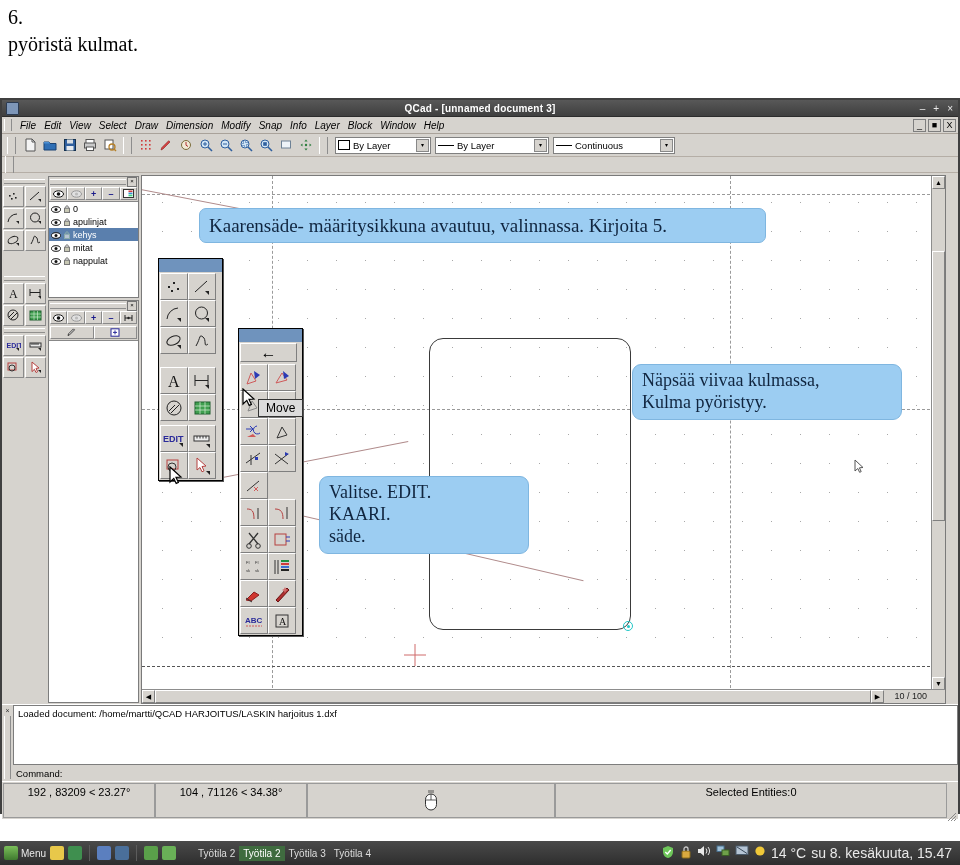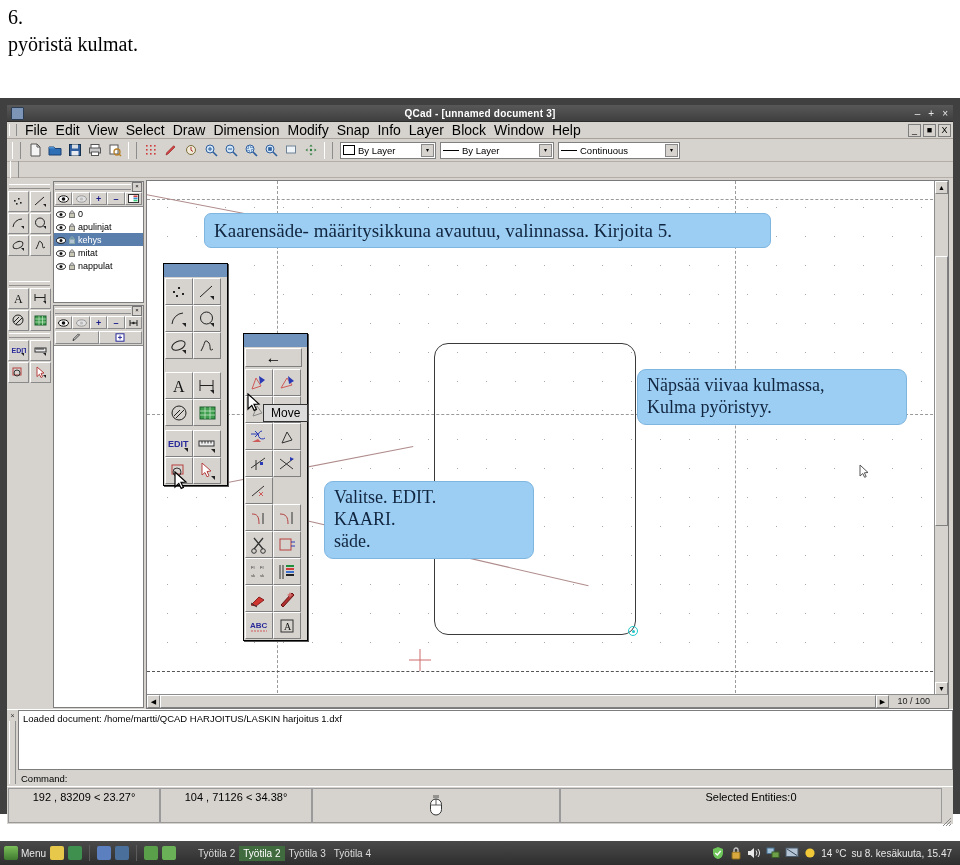--- a/index.html
+++ b/index.html
@@ -3,30 +3,30 @@
 <meta charset="utf-8">
 <style>
   html,body{margin:0;padding:0;background:#fff;}
   body{width:960px;height:865px;font-family:"Liberation Sans",sans-serif;overflow:hidden;position:relative;}
 
   
   .doc-head{position:absolute;left:8px;top:4px;font-family:"Liberation Serif",serif;font-size:20px;color:#000;line-height:1.35;}
   .doc-head div{white-space:nowrap;}
 
   
-  .app{position:absolute;left:0;top:98px;width:960px;height:716px;background:#d6d3ce;border:7px solid #404040;box-sizing:border-box;}
+  .app{position:absolute;left:0;top:98px;width:960px;height:716px;background:#d6d3ce;border:2px solid #404040;box-sizing:border-box;}
 
   .titlebar{height:16px;background:linear-gradient(#585858,#3f3f3f);display:flex;align-items:center;position:relative;border-bottom:1px solid #2c2c2c;}
   .titlebar .tb-ico{width:11px;height:11px;margin-left:4px;background:#7d96b8;border:1px solid #2b3b52;border-radius:1px;}
   .titlebar .tb-title{position:absolute;left:0;right:0;text-align:center;font-size:10px;font-weight:bold;color:#fff;letter-spacing:.2px;}
   .titlebar .tb-btns{margin-left:auto;margin-right:5px;display:flex;gap:8px;color:#e8e8e8;font-size:10px;z-index:2;}
 
   .menubar{height:16px;background:#d6d3ce;display:flex;align-items:center;border-bottom:1px solid #a9a29a;position:relative;padding-left:2px;}
   .menubar .mgrip{width:6px;height:12px;border-left:1px solid #fff;border-right:1px solid #8d8d8d;margin-right:4px;}
-  .menubar .mi{font-size:14px;color:#000;padding:0 4px;white-space:nowrap;}
+  .menubar .mi{font-size:10px;color:#000;padding:0 4px;white-space:nowrap;font-style:italic;}
   .menubar .mdi{margin-left:auto;margin-right:2px;display:flex;gap:2px;}
   .menubar .mdi span{font-size:9px;border:1px solid #7e7e7e;background:#d6d3ce;width:11px;height:11px;line-height:10px;text-align:center;}
 
   .toolbar{height:22px;background:#d6d3ce;display:flex;align-items:center;gap:1px;border-bottom:1px solid #b5aea6;padding-left:2px;}
   .grip{width:7px;height:17px;border-left:1px solid #fff;border-right:1px solid #8d8d8d;margin:0 3px;flex:none;}
   .tb-ic{width:17px;height:17px;border:1px solid transparent;display:flex;align-items:center;justify-content:center;flex:none;}
   .combo{height:15px;border:1px solid #808080;background:#fff;display:flex;align-items:center;font-size:9.5px;margin-left:3px;padding-left:2px;position:relative;flex:none;}
   .combo .arrow{position:absolute;right:1px;top:1px;width:11px;height:11px;background:#d6d3ce;border:1px solid #888;font-size:6px;text-align:center;line-height:10px;}
   .combo .swatch{width:10px;height:8px;border:1px solid #000;background:#fff;margin-right:3px;}
   .combo .ln{width:16px;border-top:1px solid #000;margin-right:3px;}
@@ -49,21 +49,21 @@
   .panel .phead .px{width:8px;height:8px;border:1px solid #767676;background:#d6d3ce;font-size:6px;text-align:center;line-height:7px;margin-left:1px;}
   .panel .ptools{display:flex;gap:0;padding:1px;}
   .panel .ptools .pb{flex:1;height:13px;border-top:1px solid #fff;border-left:1px solid #fff;border-right:1px solid #8a8a8a;border-bottom:1px solid #8a8a8a;background:#d6d3ce;font-size:9px;display:flex;align-items:center;justify-content:center;color:#1a1a8a;font-weight:bold;box-sizing:border-box;}
   .panel .plist{background:#fff;flex:1;overflow:hidden;border-top:1px solid #888;}
   .lrow{display:flex;align-items:center;gap:3px;font-size:9px;height:13px;padding-left:2px;color:#000;}
   .lrow.sel{background:#5a7fad;color:#fff;text-align:right;}
   .eye{width:10px;height:7px;flex:none;}
   .lock{width:6px;height:8px;flex:none;}
 
   
-  .canvaswrap{flex:1;position:relative;background:#fff;border:1px solid #7a7a7a;margin:2px 4px 0 1px;box-sizing:border-box;overflow:hidden;}
+  .canvaswrap{flex:1;position:relative;background:#fff;border:1px solid #7a7a7a;margin:2px 12px 0 1px;box-sizing:border-box;overflow:hidden;}
   .canvas{position:absolute;inset:0;overflow:hidden;
     background-image:radial-gradient(#a8a8a8 0.7px, transparent 0.8px);
     background-size:29px 29px;background-position:6px 12px;}
   .hline{position:absolute;left:0;right:0;border-top:1px dashed #9a9a9a;}
   .vline{position:absolute;top:0;bottom:0;border-left:1px dashed #9a9a9a;}
   .shape{position:absolute;border:1px solid #3a3a3a;border-radius:14px;background:transparent;}
   .snapdot{position:absolute;width:8px;height:8px;border:1px solid #22c7c7;border-radius:50%;}
   .snapdot:after{content:"";position:absolute;left:2.5px;top:2.5px;width:3px;height:3px;background:#22c7c7;border-radius:50%;}
 
   
@@ -105,21 +105,21 @@
   .scell.sel{flex:1;}
   .resizer{width:10px;align-self:flex-end;height:10px;}
 
   
   .taskbar{position:absolute;left:0;bottom:0;width:960px;height:24px;background:linear-gradient(#4a4a4a,#2e2e2e);display:flex;align-items:center;gap:4px;padding:0 4px;box-sizing:border-box;}
   .tb-item{display:flex;align-items:center;gap:3px;color:#e9e9e9;font-size:10px;}
   .tb-sq{width:14px;height:14px;border-radius:2px;}
   .tb-sep{width:1px;height:16px;background:#5c5c5c;margin:0 3px;}
   .wsp{font-size:10px;color:#dedede;padding:2px 4px;}
   .wsp.act{background:#3f6b3f;color:#fff;}
-  .tray{margin-left:auto;display:flex;align-items:center;gap:5px;color:#e9e9e9;font-size:10px;padding-right:4px;}
+  .tray{margin-left:auto;display:flex;align-items:flex-start;gap:5px;color:#e9e9e9;font-size:14px;padding-right:4px;}
 
   .leader{position:absolute;background:#b08b8b;height:1px;transform-origin:0 0;}
 </style>
 </head>
 <body>
 
 <div class="doc-head">
   <div>6.</div>
   <div>pyöristä kulmat.</div>
 </div>

